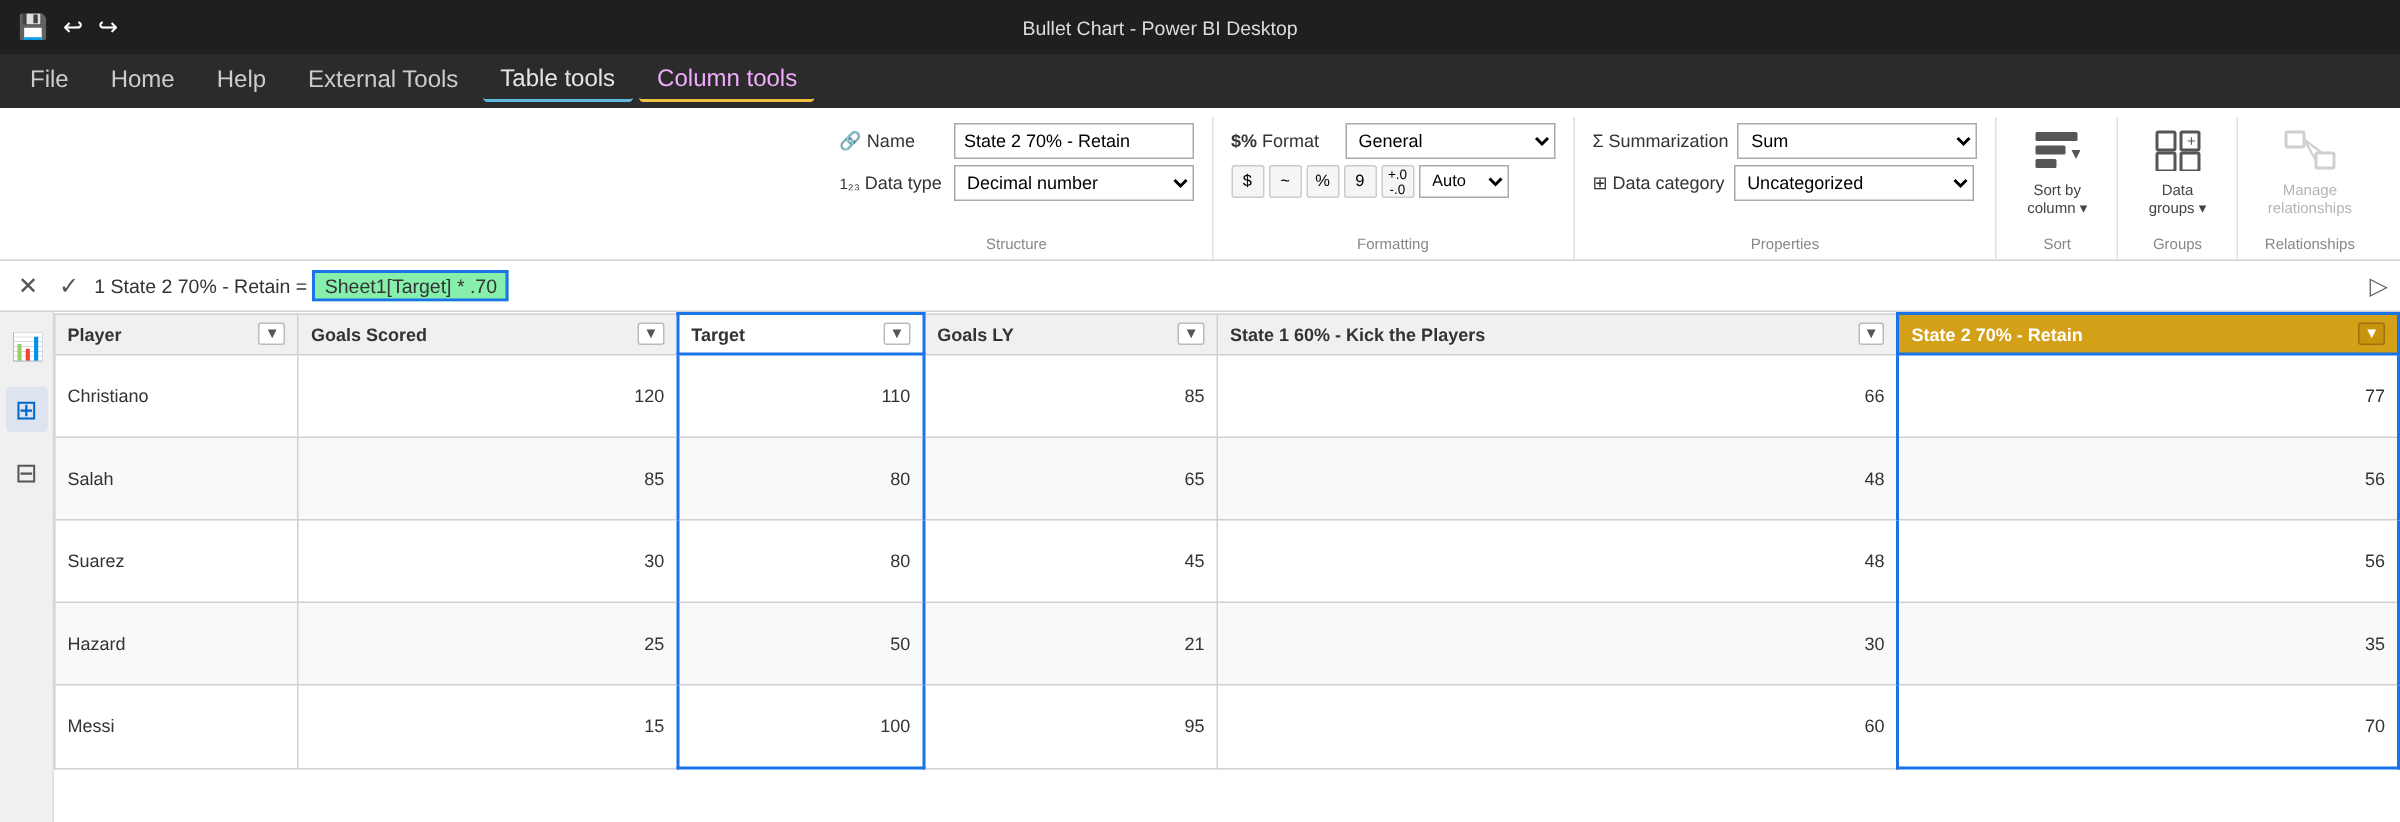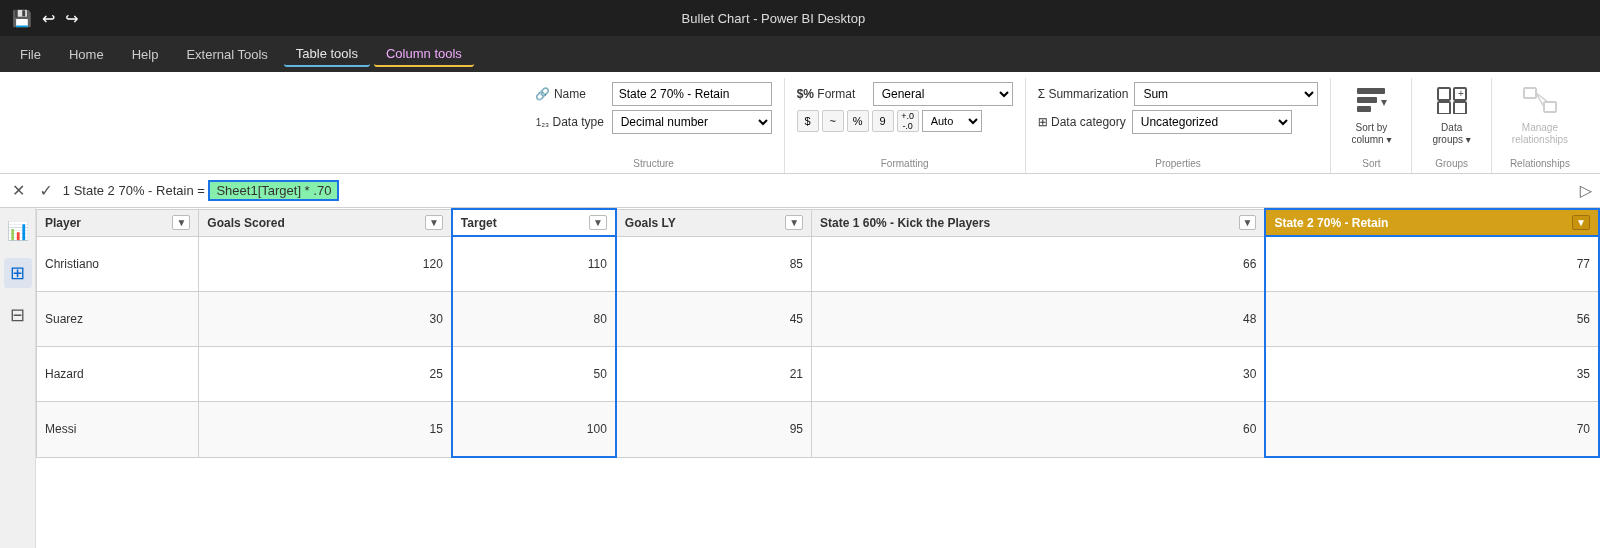--- a/index.html
+++ b/index.html
@@ -25,21 +25,21 @@
       display: flex;
       align-items: center;
       height: 36px;
       padding: 0 8px;
       gap: 4px;
     }
     .menu-item {
       color: #ccc;
       padding: 4px 12px;
       cursor: pointer;
-      font-size: 13px;
+      font-size: 16px;
       border-radius: 3px;
     }
     .menu-item.active-tab { color: #f0abfc; border-bottom: 2px solid #f0c040; }
     .menu-item.active-tab-blue { color: #e5e5e5; border-bottom: 2px solid #60b8e0; }
 
     
     .ribbon {
       background: #fff;
       border-bottom: 1px solid #d0d0d0;
       padding: 6px 12px 0 12px;
@@ -272,21 +272,21 @@
       <select class="ribbon-select" style="width:60px; height:22px; font-size:11px">
         <option>Auto</option>
       </select>
     </div>
     <span class="ribbon-group-label">Formatting</span>
   </div>
 
   <div class="ribbon-group">
     <div class="ribbon-row">
       <span class="ribbon-label">Σ Summarization</span>
-      <select class="ribbon-select" style="width:184px">
+      <select class="ribbon-select" style="width:160px">
         <option>Sum</option>
       </select>
     </div>
     <div class="ribbon-row">
       <span class="ribbon-label">⊞ Data category</span>
       <select class="ribbon-select" style="width:160px">
         <option>Uncategorized</option>
       </select>
     </div>
     <span class="ribbon-group-label">Properties</span>
@@ -401,20 +401,28 @@
           </tr>
         </thead>
         <tbody id="table-body">
         <tr>
               <td class="text-cell">Christiano</td>
               <td>120</td>
               <td class="td-target">110</td>
               <td>85</td>
               <td>66</td>
               <td class="td-state2">77</td>
+            </tr>
+            <tr>
+              <td class="text-cell">Salah</td>
+              <td>85</td>
+              <td class="td-target">80</td>
+              <td>65</td>
+              <td>48</td>
+              <td class="td-state2">56</td>
             </tr>
             <tr>
               <td class="text-cell">Suarez</td>
               <td>30</td>
               <td class="td-target">80</td>
               <td>45</td>
               <td>48</td>
               <td class="td-state2">56</td>
             </tr>
             <tr>

